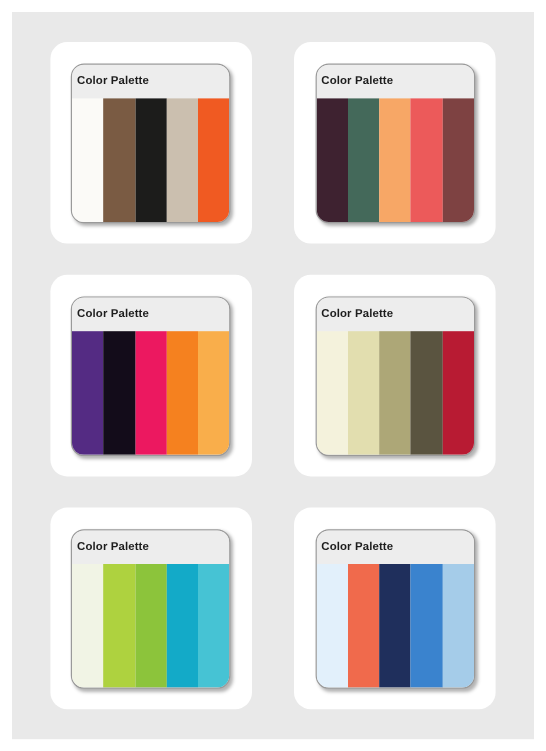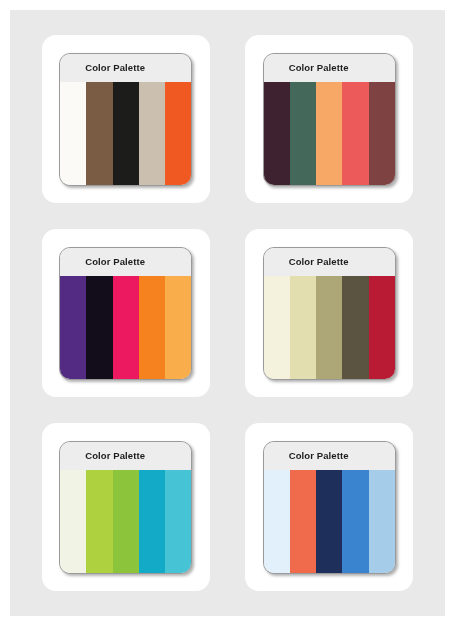--- a/index.html
+++ b/index.html
@@ -61,21 +61,21 @@
     background: #ededed;
     box-shadow: 2px 2px 3px rgba(0,0,0,0.30);
     overflow: hidden;
     box-sizing: border-box;
   }
   .panel-header {
     height: 28px;
     background: #ededed;
     display: flex;
     align-items: center;
-    padding-left: 25px;
+    padding-left: 4px;
     box-sizing: border-box;
   }
   .panel-title {
     font-size: 9.5px;
     font-weight: bold;
     color: #1d1d1d;
     letter-spacing: 0.1px;
     white-space: nowrap;
     font-family: "Liberation Sans", sans-serif;
   }

